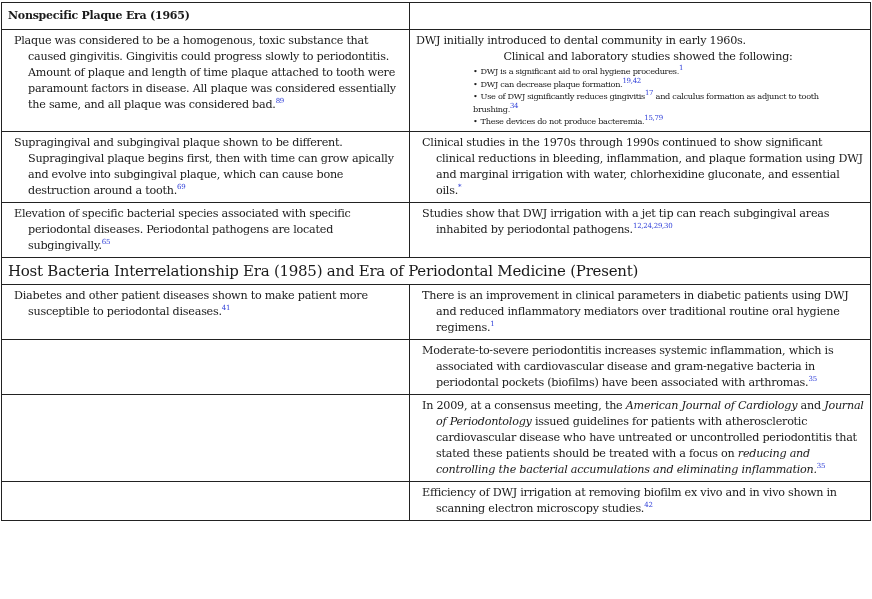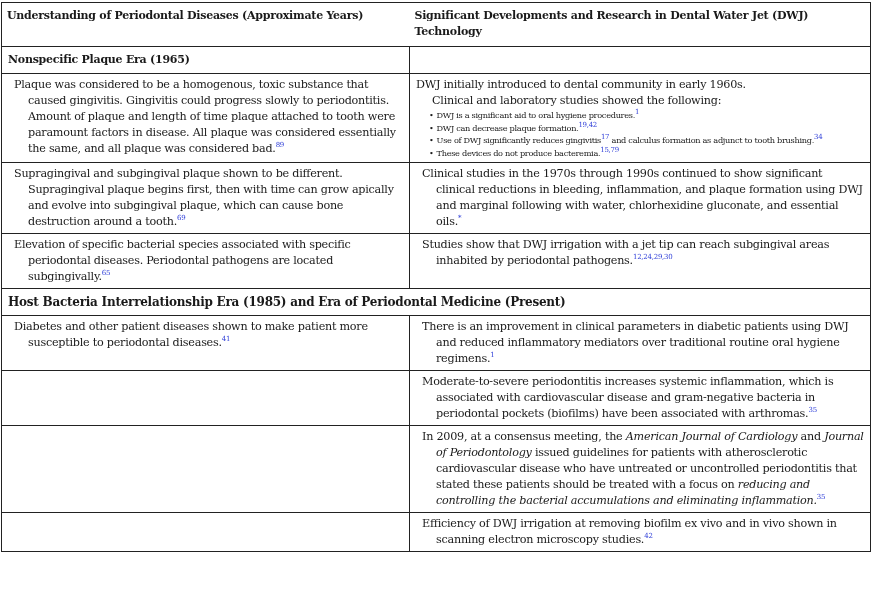--- a/index.html
+++ b/index.html
@@ -4,43 +4,39 @@
 <style>
   html, body { margin: 0; padding: 0; background: #ffffff; }
   body { width: 872px; height: 599px; overflow: hidden; font-family: "DejaVu Serif", "Liberation Serif", serif; color: #1a1a1a; }
   table.t { position: absolute; left: 1px; top: 2px; width: 869px; border-collapse: collapse; table-layout: fixed; }
   .t td { border: 1px solid #222; vertical-align: top; font-size: 11.2px; line-height: 16px; padding: 3px 6px 3px 6px; letter-spacing: -0.25px; }
   .t td.hdr { font-weight: bold; font-size: 11px; padding: 5px 6px 6px 5px; height: 14px; }
   .t tr.head td { border-left: none; border-right: none; }
   .t tr.head td:first-child { border-left: 1px solid #222; }
   .t tr.head td:last-child { border-right: 1px solid #222; }
   .t td.era { font-weight: bold; font-size: 11px; padding: 5px 6px 5px 6px; height: 14px; }
-  .t td.era-span { font-weight: bold; font-size: 12px; padding: 5px 6px 5px 6px; }
+  .t td.era-span { font-weight: normal; font-size: 15px; padding: 5px 6px 5px 6px; }
   .hang { padding-left: 20px; text-indent: -14px; }
   .sup { color: #2f3fd8; font-size: 7px; vertical-align: super; line-height: 0; }
-  .sub-intro { padding-left: 16px; }
+  .sub-intro { padding-left: 16px; text-align: center; }
   ul.bl { list-style: none; margin: 0; padding: 0 0 0 13px; }
-  ul.bl li { font-size: 8.2px; line-height: 12.5px; letter-spacing: -0.3px; }
+  ul.bl li { font-size: 8.2px; line-height: 12.5px; letter-spacing: -0.3px; margin-left: 44px; }
   ul.bl li:before { content: "\2022"; margin-right: 3px; }
   em { font-style: italic; text-align: center; }
 </style>
 </head>
 <body>
 
 <table class="t">
   <colgroup>
       <col style="width:408px">
       <col style="width:461px">
     </colgroup>
 
   <tbody>
-      <tr class="head">
-    <td class="hdr">Understanding of Periodontal Diseases (Approximate Years)</td>
-    <td class="hdr">Significant Developments and Research in Dental Water Jet (DWJ) Technology</td>
-  </tr>
 
   <tr>
     <td class="era">Nonspecific Plaque Era (1965)</td>
     <td class="era"></td>
   </tr>
   <tr>
     <td>
       <div class="hang"><span>Plaque was considered to be a homogenous, toxic substance that caused gingivitis. Gingivitis could progress slowly to periodontitis. Amount of plaque and length of time plaque attached to tooth were paramount factors in disease. All plaque was considered essentially the same, and all plaque was considered bad.</span><span class="sup">89</span></div>
     </td>
     <td>
@@ -53,21 +49,21 @@
         <li><span>These devices do not produce bacteremia.</span><span class="sup">15,79</span></li>
       </ul>
     </td>
   </tr>
 
   <tr>
     <td>
           <div class="hang"><span>Supragingival and subgingival plaque shown to be different. Supragingival plaque begins first, then with time can grow apically and evolve into subgingival plaque, which can cause bone destruction around a tooth.</span><span class="sup">69</span></div>
         </td>
     <td>
-          <div class="hang"><span>Clinical studies in the 1970s through 1990s continued to show significant clinical reductions in bleeding, inflammation, and plaque formation using DWJ and marginal following with water, chlorhexidine gluconate, and essential oils.</span><span class="sup">*</span></div>
+          <div class="hang"><span>Clinical studies in the 1970s through 1990s continued to show significant clinical reductions in bleeding, inflammation, and plaque formation using DWJ and marginal irrigation with water, chlorhexidine gluconate, and essential oils.</span><span class="sup">*</span></div>
         </td>
   </tr>
   <tr>
     <td>
           <div class="hang"><span>Elevation of specific bacterial species associated with specific periodontal diseases. Periodontal pathogens are located subgingivally.</span><span class="sup">65</span></div>
         </td>
     <td>
           <div class="hang"><span>Studies show that DWJ irrigation with a jet tip can reach subgingival areas inhabited by periodontal pathogens.</span><span class="sup">12,24,29,30</span></div>
         </td>
   </tr>

